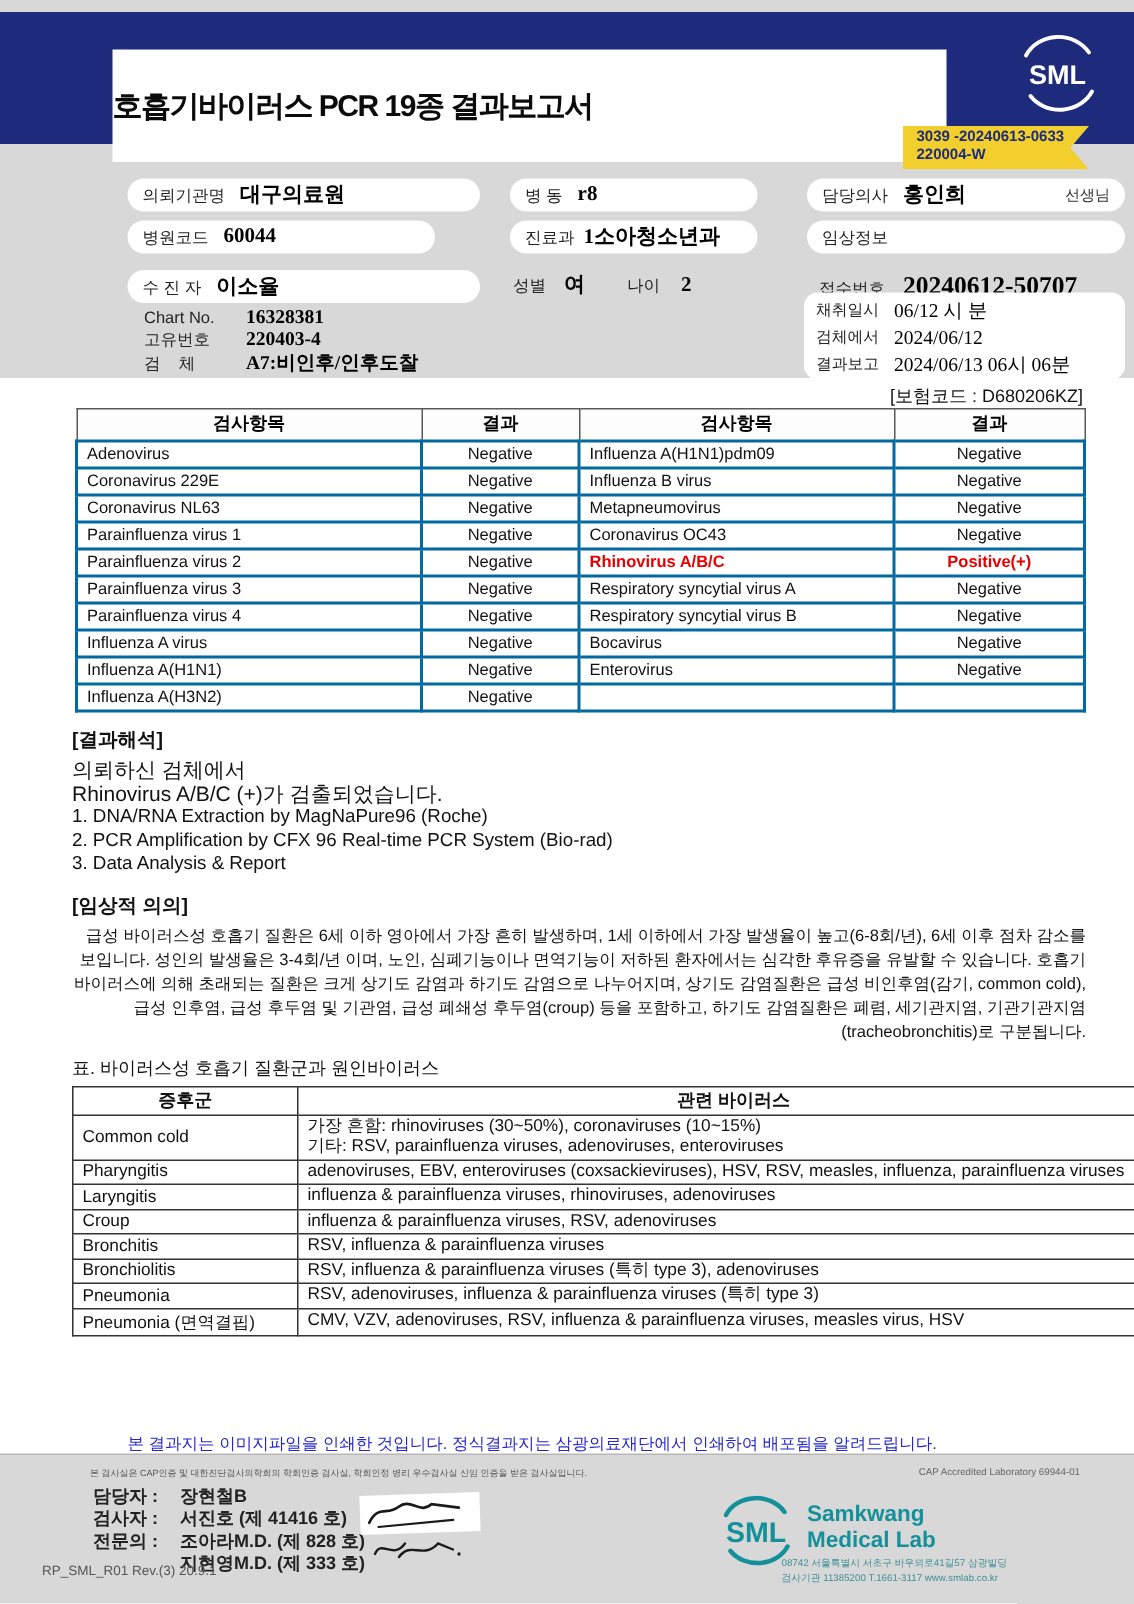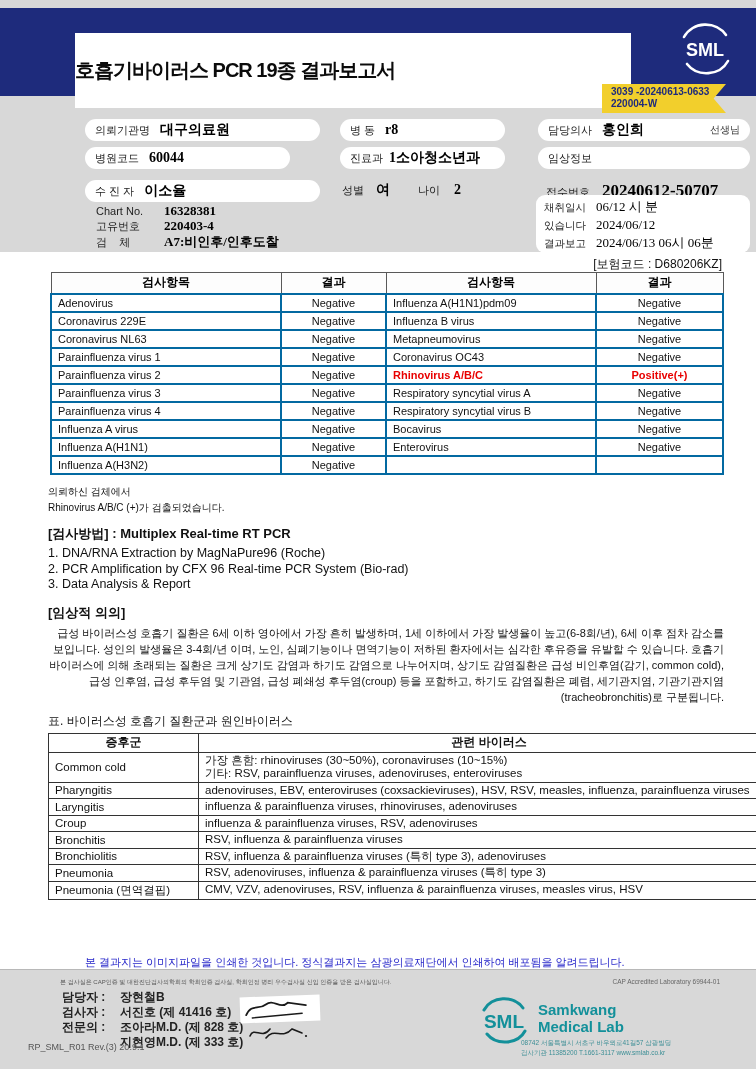--- a/index.html
+++ b/index.html
@@ -40,21 +40,21 @@
   .rtable{position:absolute;left:50px;top:272px;width:672px;border-collapse:collapse;table-layout:fixed;}
   .rtable th{border:1px solid #595959;font-size:12px;font-weight:bold;height:21px;text-align:center;background:#fdfdfd;}
   .rtable td{border:2px solid #0369a1;font-size:11px;height:18px;color:#111;}
   .rtable td.cell-name{text-align:left;padding-left:6px;}
   .rtable td.cell-result{text-align:center;}
   .rtable .red{color:var(--red);font-weight:bold;}
 
   
   .textflow{position:absolute;left:48px;top:484px;width:676px;color:#111;}
   .sec-h{font-size:13px;font-weight:bold;margin-bottom:3px;}
-  .sec-line{font-size:10px;line-height:16px;}
+  .sec-line{font-size:14px;line-height:16px;}
   .steps{font-size:12.5px;line-height:15.5px;}
   .mt9{margin-top:9px;} .mt11{margin-top:11px;} .mt7{margin-top:7px;} .mt3{margin-top:3px;}
   .para{font-size:11px;line-height:16.2px;text-align:right;}
   .caption{font-size:12px;}
 
   
   .stable{width:732px;border-collapse:collapse;table-layout:fixed;}
   .stable th{border:1px solid #333;font-size:12px;font-weight:bold;height:19px;text-align:center;}
   .stable td{border:1px solid #333;font-size:11.5px;padding:1px 6px;color:#111;vertical-align:middle;}
   .stable td.vir{white-space:pre-line;line-height:13.5px;}
@@ -148,21 +148,21 @@
   <div class="inforow" style="left:546px;top:181px;">
     <span class="ilabel" style="width:56px;">접수번호</span>
     <span class="ivalue" style="font-size:17px;">20240612-50707</span>
   </div>
   <div class="timebox">
     <div class="trow">
       <span class="tlabel">채취일시</span>
       <span class="tvalue">06/12 시 분</span>
     </div>
     <div class="trow">
-      <span class="tlabel">있습니다</span>
+      <span class="tlabel">검체에서</span>
       <span class="tvalue">2024/06/12</span>
     </div>
     <div class="trow">
       <span class="tlabel">결과보고</span>
       <span class="tvalue">2024/06/13  06시 06분</span>
     </div>
   </div>
 
   <div class="sheet"></div>
   <div class="inscode">[보험코드 : D680206KZ]</div>
@@ -240,24 +240,24 @@
         <tr>
           <td class="cell-name">Influenza A(H3N2)</td>
           <td class="cell-result">Negative</td>
           <td class="cell-name"></td>
           <td class="cell-result"></td>
         </tr>
       </tbody>
   </table>
 
   <div class="textflow">
+    <div class="sec-h">[결과해석]</div>
     <div class="sec-line">의뢰하신 검체에서</div>
     <div class="sec-line">Rhinovirus A/B/C (+)가 검출되었습니다.</div>
 
-    <div class="sec-h mt9">[검사방법] : Multiplex Real-time RT PCR</div>
     <div class="steps">1. DNA/RNA Extraction by MagNaPure96 (Roche)</div>
     <div class="steps">2. PCR Amplification by CFX 96 Real-time PCR System (Bio-rad)</div>
     <div class="steps">3. Data Analysis &amp; Report</div>
 
     <div class="sec-h mt11">[임상적 의의]</div>
     <div class="para">급성 바이러스성 호흡기 질환은 6세 이하 영아에서 가장 흔히 발생하며, 1세 이하에서 가장 발생율이 높고(6-8회/년), 6세 이후 점차 감소를 보입니다. 성인의 발생율은 3-4회/년 이며, 노인, 심폐기능이나 면역기능이 저하된 환자에서는 심각한 후유증을 유발할 수 있습니다. 호흡기 바이러스에 의해 초래되는 질환은 크게 상기도 감염과 하기도 감염으로 나누어지며, 상기도 감염질환은 급성 비인후염(감기, common cold), 급성 인후염, 급성 후두염 및 기관염, 급성 폐쇄성 후두염(croup) 등을 포함하고, 하기도 감염질환은 폐렴, 세기관지염, 기관기관지염(tracheobronchitis)로 구분됩니다.</div>
 
     <div class="caption mt7">표. 바이러스성 호흡기 질환군과 원인바이러스</div>
 
     <table class="stable mt3">

